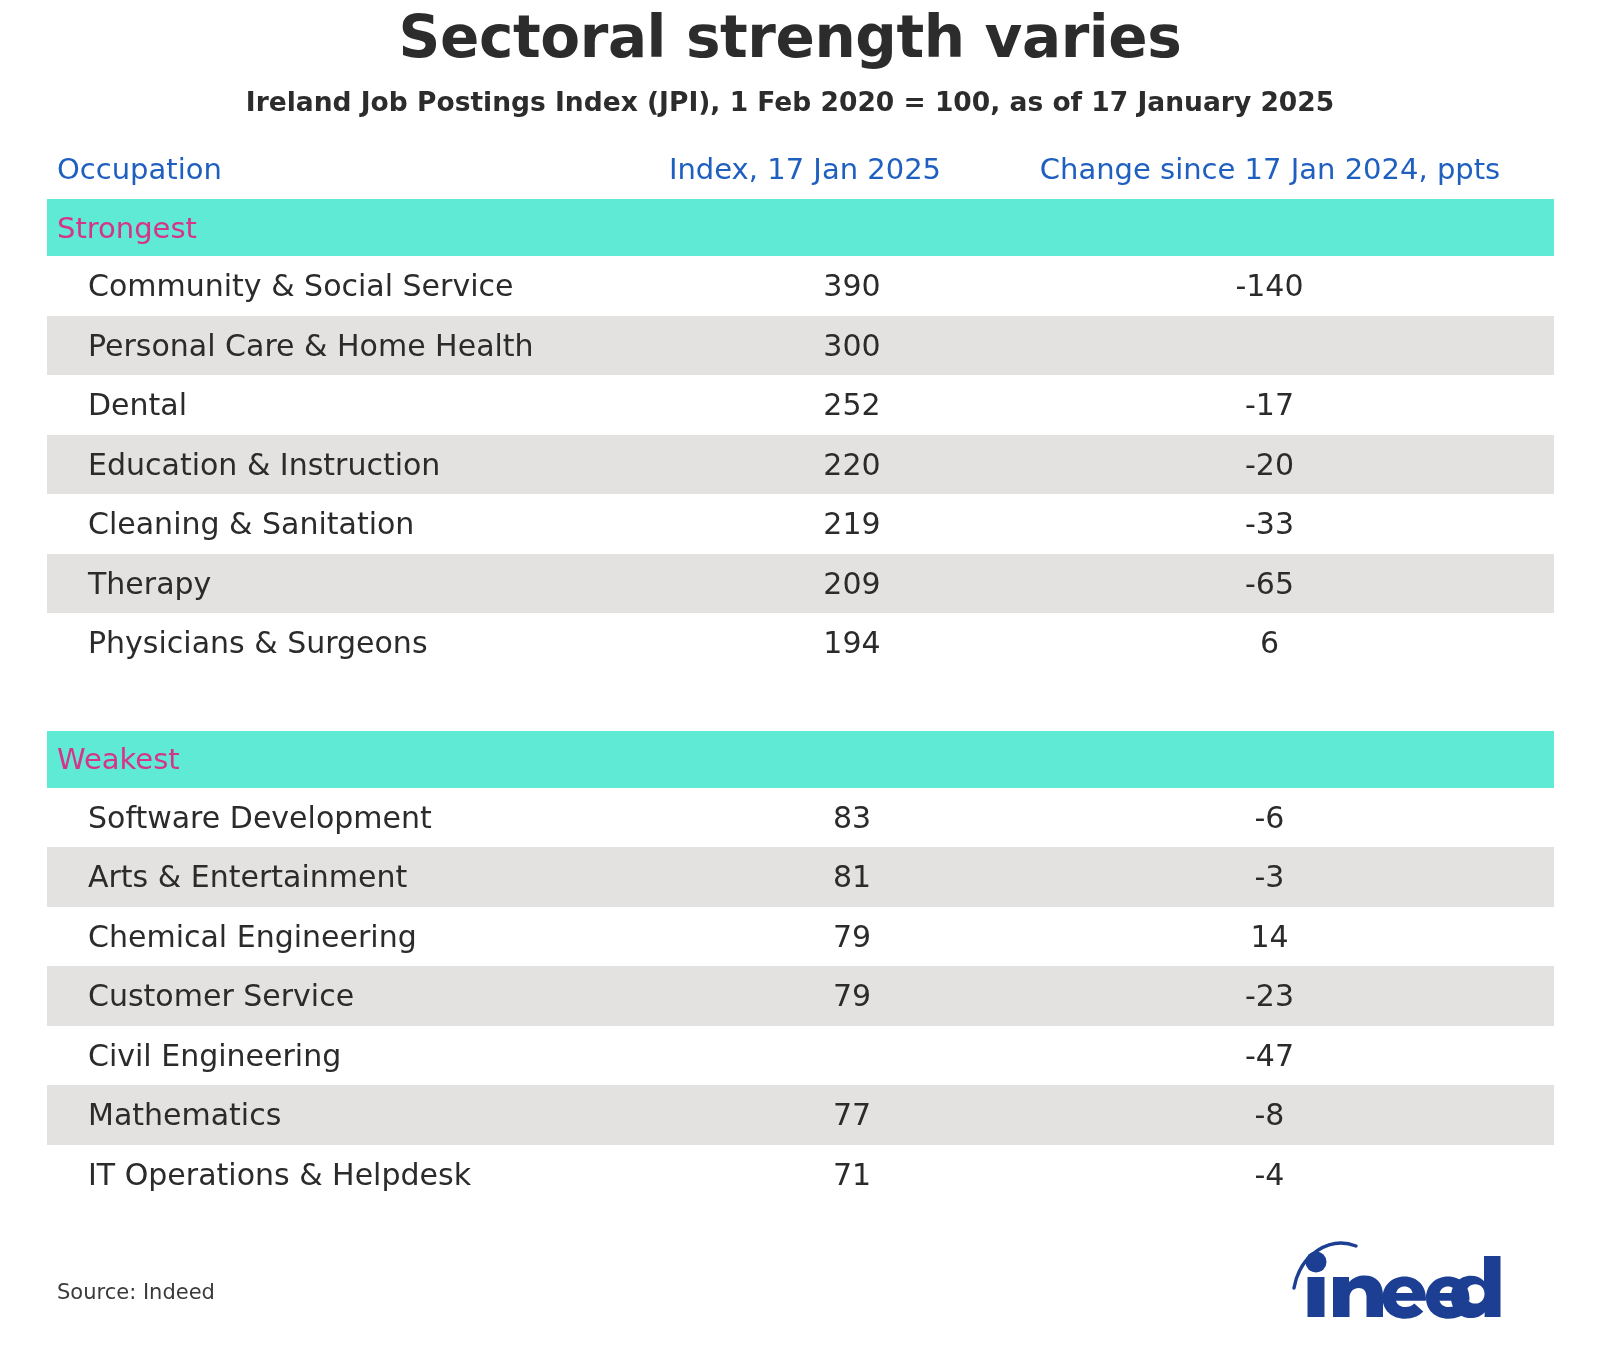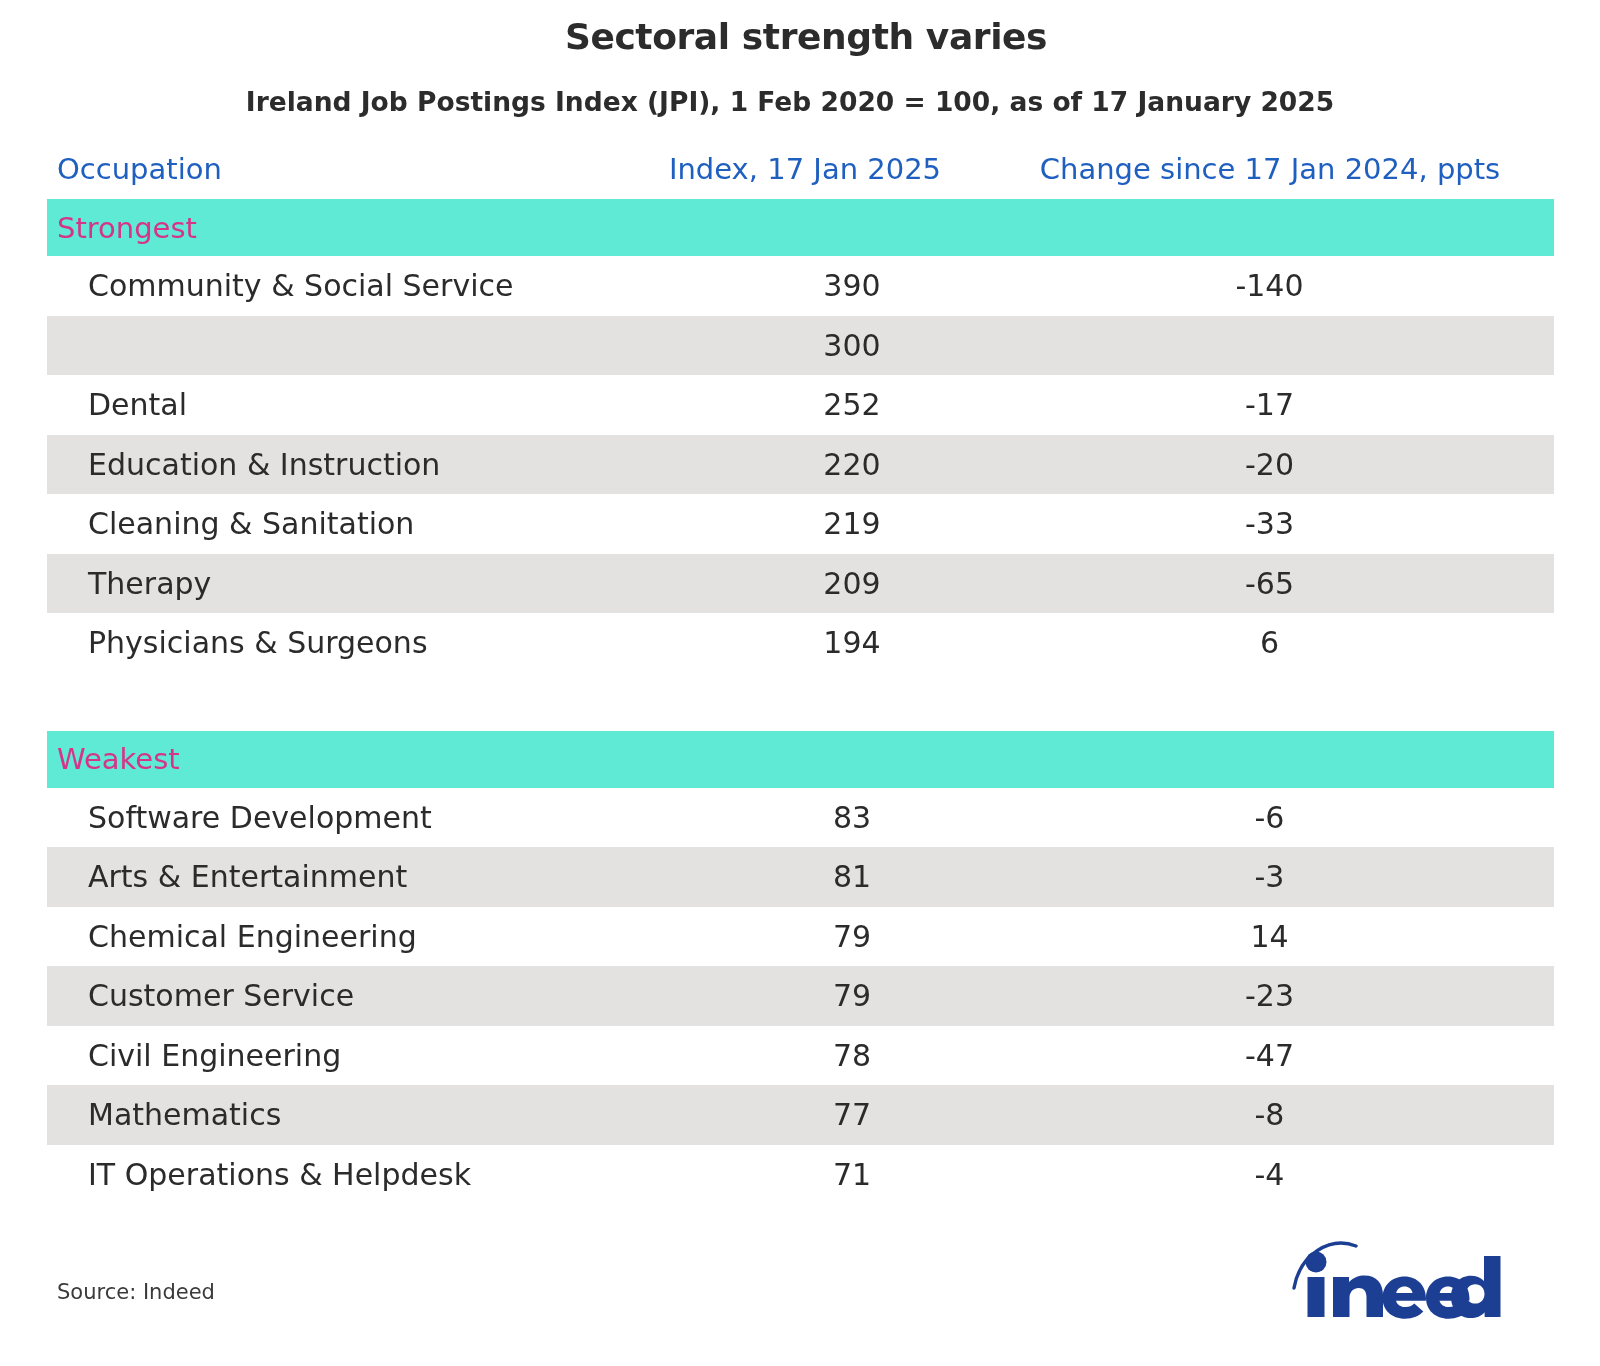--- a/index.html
+++ b/index.html
@@ -17,25 +17,25 @@
   }
   .page {
     position: relative;
     width: 1600px;
     height: 1366px;
   }
 
   
   .title {
     position: absolute;
-    left: 16px;
+    left: 0;
     top: 6px;
     width: 1580px;
     text-align: center;
-    font-size: 36px;
+    font-size: 58px;
     font-weight: bold;
     letter-spacing: -0.4px;
     color: #2c2c2c;
     line-height: 62px;
     white-space: nowrap;
   }
   .subtitle {
     position: absolute;
     left: 0;
     top: 84px;
@@ -188,20 +188,21 @@
   <div class="table" id="table-body">
       <div class="band group">
         <div class="group-label">Strongest</div>
       </div>
       <div class="band">
         <div class="cell-occ">Community &amp; Social Service</div>
         <div class="cell-index">390</div>
         <div class="cell-change">-140</div>
       </div>
       <div class="band shaded">
+        <div class="cell-occ">Personal Care &amp; Home Health</div>
         <div class="cell-index">300</div>
       </div>
       <div class="band">
         <div class="cell-occ">Dental</div>
         <div class="cell-index">252</div>
         <div class="cell-change">-17</div>
       </div>
       <div class="band shaded">
         <div class="cell-occ">Education &amp; Instruction</div>
         <div class="cell-index">220</div>
@@ -241,21 +242,20 @@
         <div class="cell-index">79</div>
         <div class="cell-change">14</div>
       </div>
       <div class="band shaded">
         <div class="cell-occ">Customer Service</div>
         <div class="cell-index">79</div>
         <div class="cell-change">-23</div>
       </div>
       <div class="band">
         <div class="cell-occ">Civil Engineering</div>
-        <div class="cell-index">78</div>
         <div class="cell-change">-47</div>
       </div>
       <div class="band shaded">
         <div class="cell-occ">Mathematics</div>
         <div class="cell-index">77</div>
         <div class="cell-change">-8</div>
       </div>
       <div class="band">
         <div class="cell-occ">IT Operations &amp; Helpdesk</div>
         <div class="cell-index">71</div>

